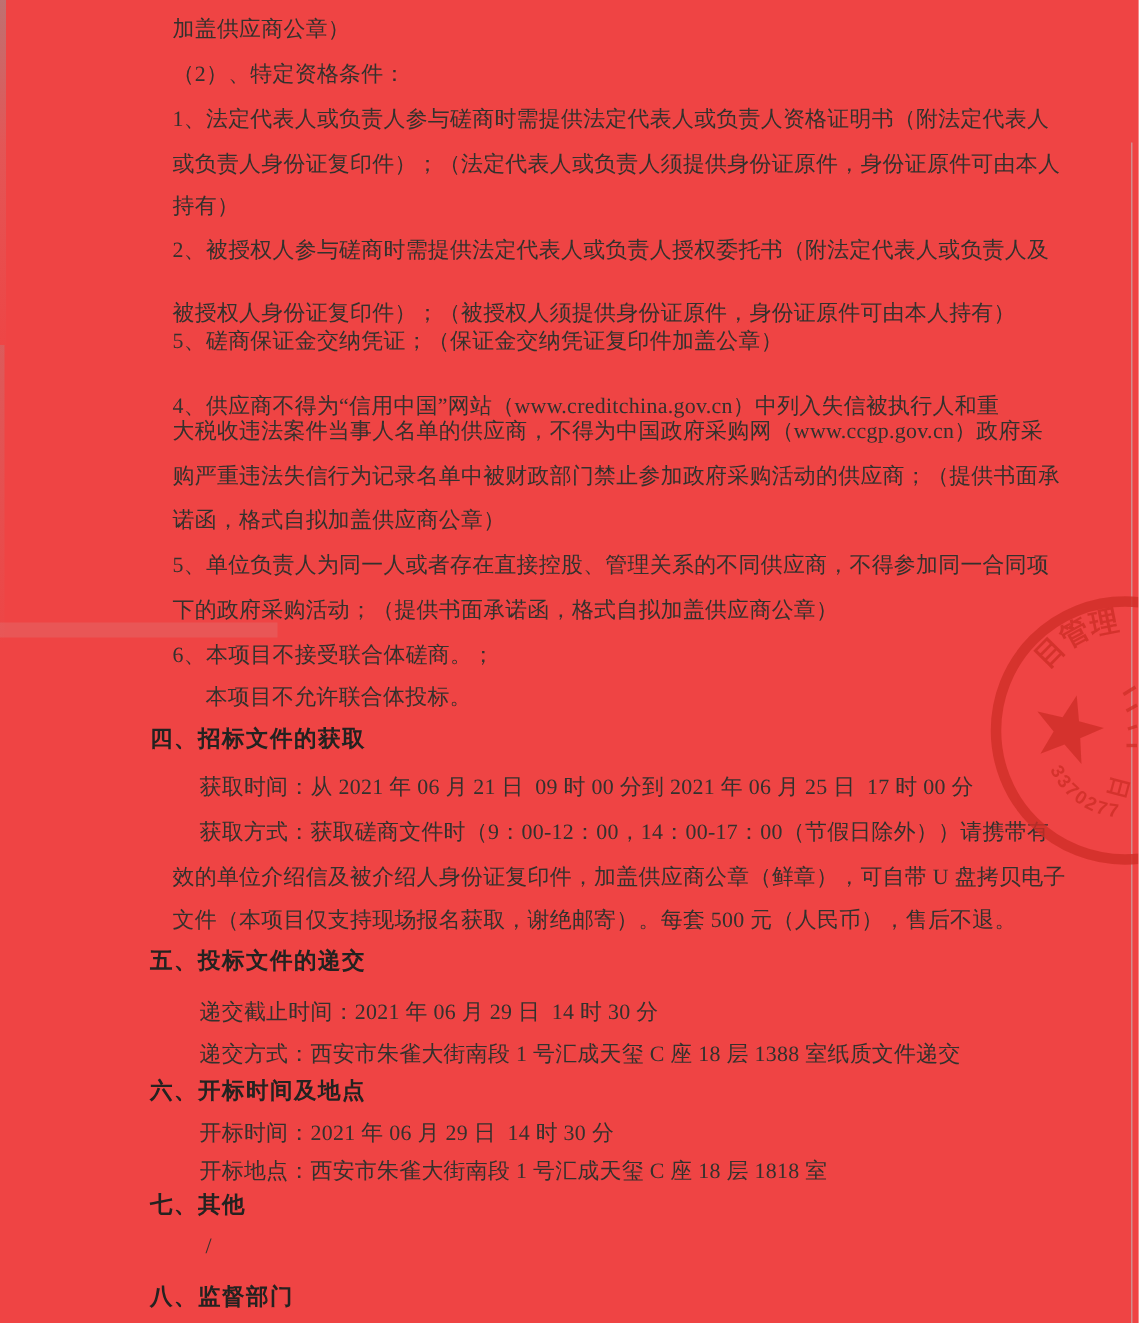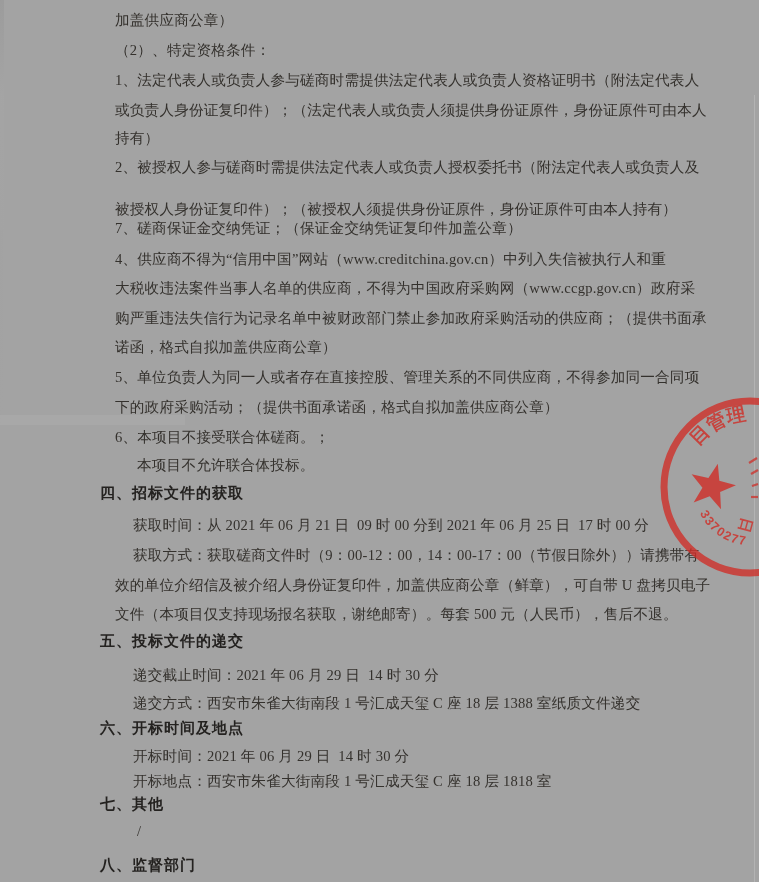--- a/index.html
+++ b/index.html
@@ -1,19 +1,19 @@
 <!DOCTYPE html>
 <html><head>
 <meta charset="utf-8">
 <style>
   html,body{margin:0;padding:0;}
   .page{
     position:relative;
     width:759px;height:882px;
-    background:#a3a3a3;
+    background:#ef4444;
     overflow:hidden;
     font-family:"Liberation Serif","DejaVu Serif",serif;
   }
   
   .edge-left{
     position:absolute;left:0;top:0;width:4px;height:240px;
     background:linear-gradient(to bottom, rgba(150,150,150,.55), rgba(170,170,170,.18) 40%, rgba(180,180,180,0));
   }
   .edge-left2{
     position:absolute;left:0;top:230px;width:3px;height:200px;
@@ -42,21 +42,21 @@
   .t-h{
     left:100px;
     font-family:"Liberation Sans","DejaVu Sans",sans-serif;
     font-weight:bold;
     font-size:15px;
     color:#242220;
     letter-spacing:1px;
   }
   .it{}
   .ln0{top:13px}.ln1{top:43px}.ln2{top:73px}.ln3{top:103px}.ln4{top:131px}
-  .ln5{top:160px}.ln6{top:202px}.ln7{top:221px}.ln8{top:252px}.ln9{top:281px}
+  .ln5{top:160px}.ln6{top:202px}.ln7{top:221px}.ln8{top:264px}.ln9{top:281px}
   .ln10{top:311px}.ln11{top:340px}.ln12{top:370px}.ln13{top:400px}.ln14{top:430px}
   .ln15{top:458px}.ln16{top:485px}.ln17{top:518px}.ln18{top:548px}.ln19{top:578px}
   .ln20{top:607px}.ln21{top:633px}.ln22{top:668px}.ln23{top:696px}.ln24{top:720px}
   .ln25{top:749px}.ln26{top:774px}.ln27{top:796px}.ln28{top:824px}.ln29{top:857px}
   
   .stamp{
     position:absolute;left:648px;top:385px;width:111px;height:205px;
     opacity:.88;
   }
   .stamp text{
@@ -75,21 +75,21 @@
   <div class="scan-band"></div>
 
   <div>
     <div class="ln ln0 t-p">加盖供应商公章）</div>
     <div class="ln ln1 t-p">（2）、特定资格条件：</div>
     <div class="ln ln2 t-p">1、法定代表人或负责人参与磋商时需提供法定代表人或负责人资格证明书（附法定代表人</div>
     <div class="ln ln3 t-p">或负责人身份证复印件）；（法定代表人或负责人须提供身份证原件，身份证原件可由本人</div>
     <div class="ln ln4 t-p">持有）</div>
     <div class="ln ln5 t-p">2、被授权人参与磋商时需提供法定代表人或负责人授权委托书（附法定代表人或负责人及</div>
     <div class="ln ln6 t-p">被授权人身份证复印件）；（被授权人须提供身份证原件，身份证原件可由本人持有）</div>
-    <div class="ln ln7 t-p">7、磋商保证金交纳凭证；（保证金交纳凭证复印件加盖公章）</div>
+    <div class="ln ln7 t-p">5、磋商保证金交纳凭证；（保证金交纳凭证复印件加盖公章）</div>
     <div class="ln ln8 t-p">4、供应商不得为“信用中国”网站（www.creditchina.gov.cn）中列入失信被执行人和重</div>
     <div class="ln ln9 t-p">大税收违法案件当事人名单的供应商，不得为中国政府采购网（www.ccgp.gov.cn）政府采</div>
     <div class="ln ln10 t-p">购严重违法失信行为记录名单中被财政部门禁止参加政府采购活动的供应商；（提供书面承</div>
     <div class="ln ln11 t-p">诺函，格式自拟加盖供应商公章）</div>
     <div class="ln ln12 t-p">5、单位负责人为同一人或者存在直接控股、管理关系的不同供应商，不得参加同一合同项</div>
     <div class="ln ln13 t-p">下的政府采购活动；（提供书面承诺函，格式自拟加盖供应商公章）</div>
     <div class="ln ln14 t-p">6、本项目不接受联合体磋商。；</div>
     <div class="ln ln15 t-ind2"><span>本项目</span><span class="it">不允许</span><span>联合体投标。</span></div>
     <div class="ln ln16 t-h">四、招标文件的获取</div>
     <div class="ln ln17 t-ind">获取时间：从 2021 年 06 月 21 日  09 时 00 分到 2021 年 06 月 25 日  17 时 00 分</div>

